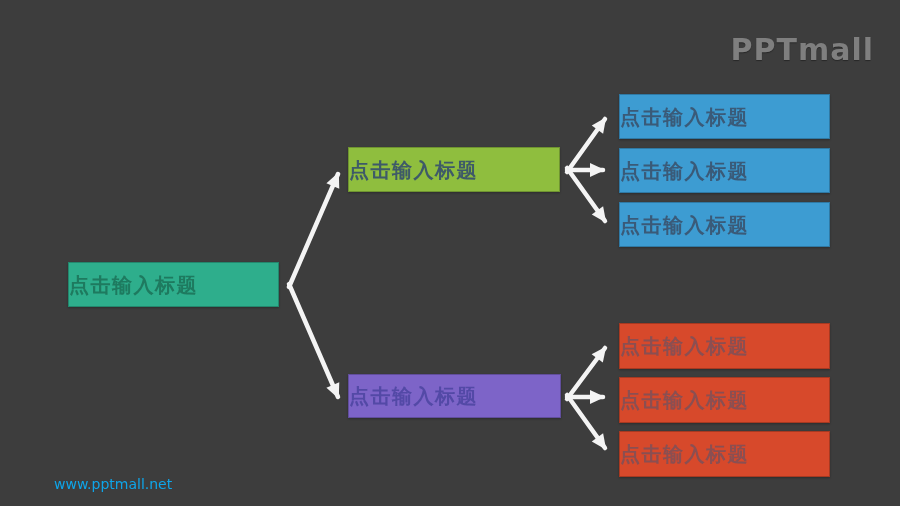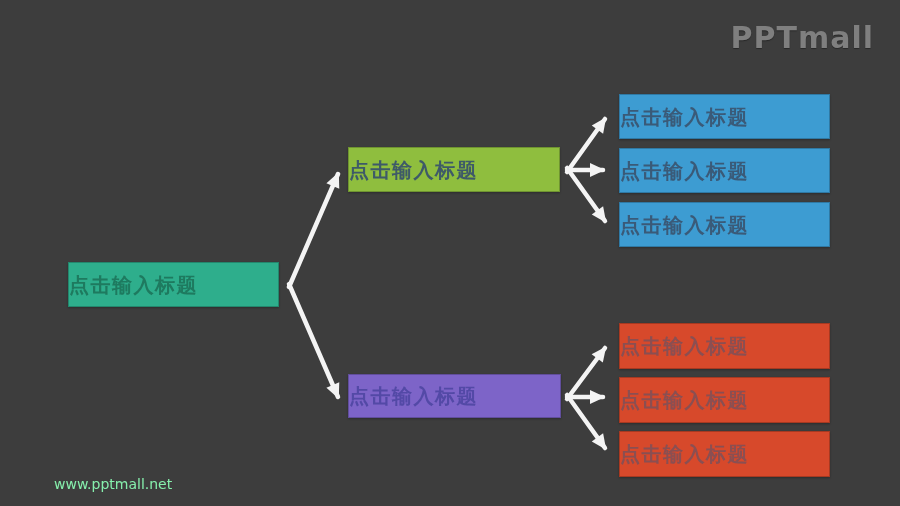--- a/index.html
+++ b/index.html
@@ -74,22 +74,22 @@
     stroke: #f4f4f4;
     stroke-width: 4.5;
     stroke-linecap: round;
   }
 </style>
 </head>
 <body>
 
 <div class="canvas" style="background: rgb(61, 61, 61);">
 
-  <div class="logo" style="color: rgb(127, 127, 127);">PPTmall</div>
-  <div class="watermark" style="color: #86efac;">www.pptmall.net</div>
+  <div class="logo" style="color: rgb(127, 127, 127); margin-top: 12px;">PPTmall</div>
+  <div class="watermark" style="color: #0ea5e9;">www.pptmall.net</div>
 
   <svg class="connectors" viewBox="0 0 900 506" xmlns="http://www.w3.org/2000/svg">
     <defs>
       <marker id="ah" markerUnits="userSpaceOnUse" markerWidth="18" markerHeight="16" refX="14" refY="8" orient="auto">
         <path d="M1,1 L16,8 L1,15 Z" fill="#f4f4f4"></path>
       </marker>
     </defs>
 
     <line x1="289" y1="287" x2="338" y2="174" marker-end="url(#ah)"></line>
     <line x1="289" y1="284" x2="338" y2="397" marker-end="url(#ah)"></line>

